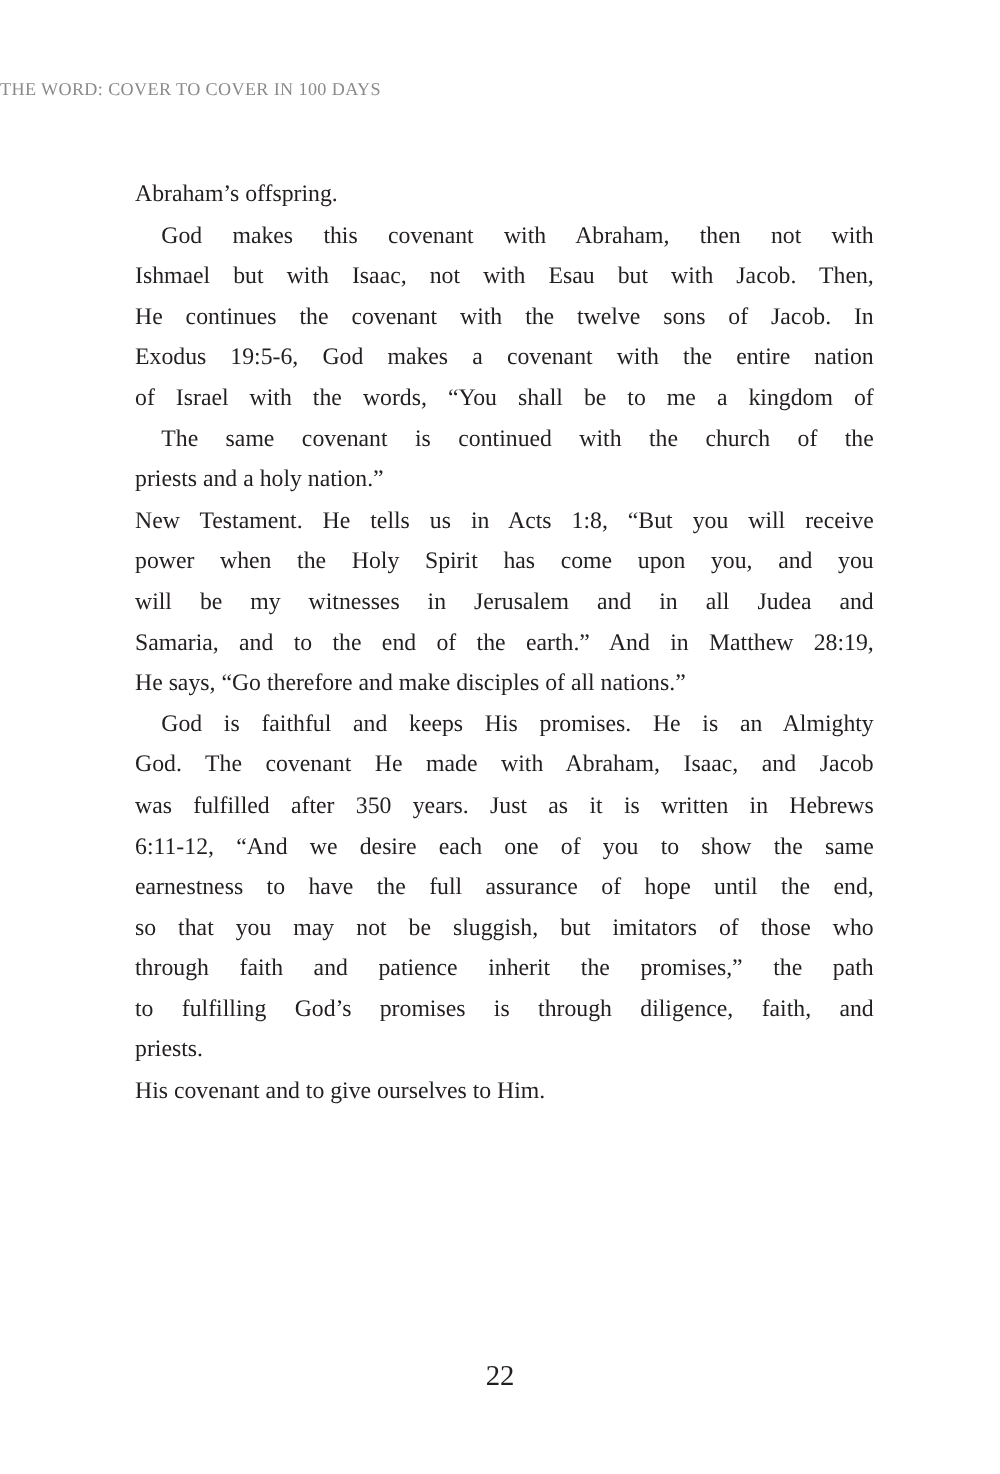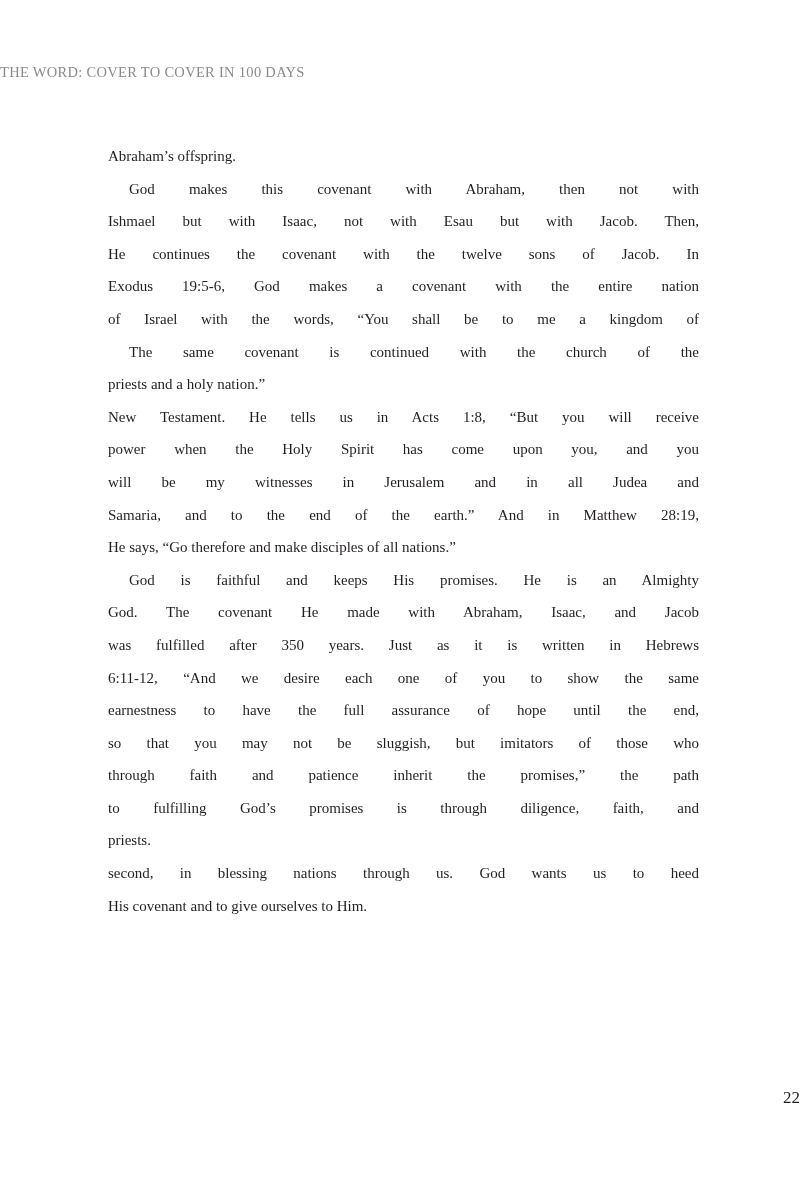--- a/index.html
+++ b/index.html
@@ -30,39 +30,39 @@
       position: absolute;
       top: 140px;
       left: 108px;
       width: 591px;
     }
     .line {
       display: block;
       height: 32.6px;
       line-height: 32.6px;
       font-family: "Liberation Serif", "DejaVu Serif", serif;
-      font-size: 15px;
+      font-size: 19px;
       white-space: nowrap;
       text-align: justify;
       text-align-last: justify;
     }
     .line.last {
       text-align-last: left;
     }
     .line.indent {
       padding-left: 21px;
     }
     .page-number {
       position: absolute;
       top: 1088px;
       left: 0;
       width: 800px;
-      text-align: right;
+      text-align: center;
       font-family: "Liberation Serif", "DejaVu Serif", serif;
-      font-size: 17px;
+      font-size: 23px;
       color: #231f20;
     }
   </style>
 </head>
 <body>
 
 <div class="running-header">THE WORD: COVER TO COVER IN 100 DAYS</div>
 
 <div class="body-text">
   <span class="line last">Abraham’s offspring.</span>
@@ -80,17 +80,16 @@
   <span class="line last">He says, “Go therefore and make disciples of all nations.”</span>
   <span class="line indent">God is faithful and keeps His promises. He is an Almighty</span>
   <span class="line">God. The covenant He made with Abraham, Isaac, and Jacob</span>
   <span class="line">was fulfilled after 350 years. Just as it is written in Hebrews</span>
   <span class="line">6:11-12, “And we desire each one of you to show the same</span>
   <span class="line">earnestness to have the full assurance of hope until the end,</span>
   <span class="line">so that you may not be sluggish, but imitators of those who</span>
   <span class="line">through faith and patience inherit the promises,” the path</span>
   <span class="line">to fulfilling God’s promises is through diligence, faith, and</span>
   <span class="line last">priests.</span>
-  <span class="line">second, in blessing nations through us. God wants us to heed</span>
   <span class="line last">His covenant and to give ourselves to Him.</span>
 </div>
 
 <div class="page-number">22</div>
 
 </body></html>

